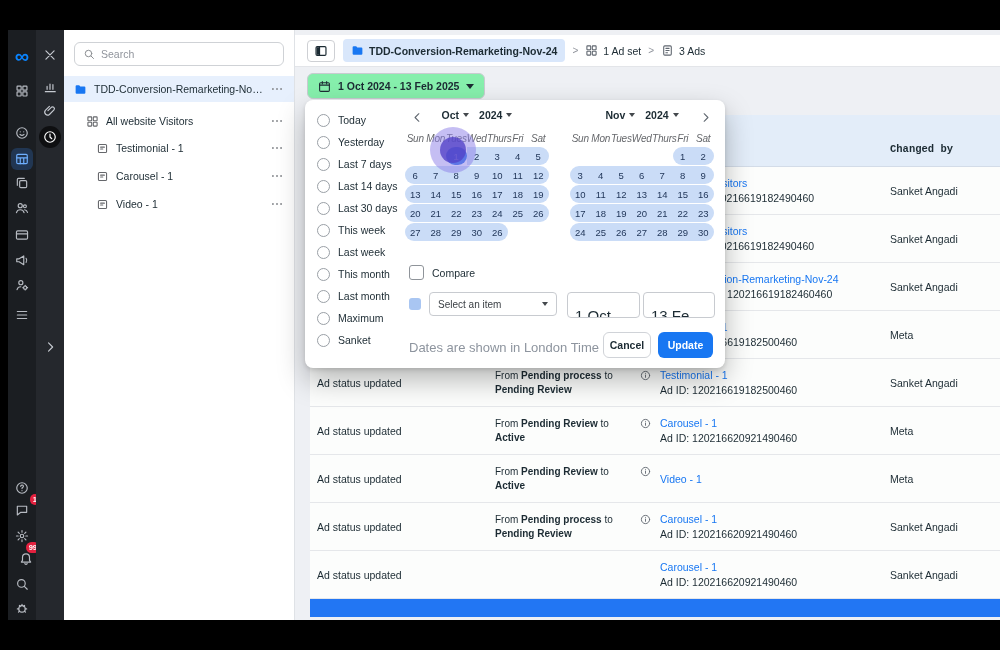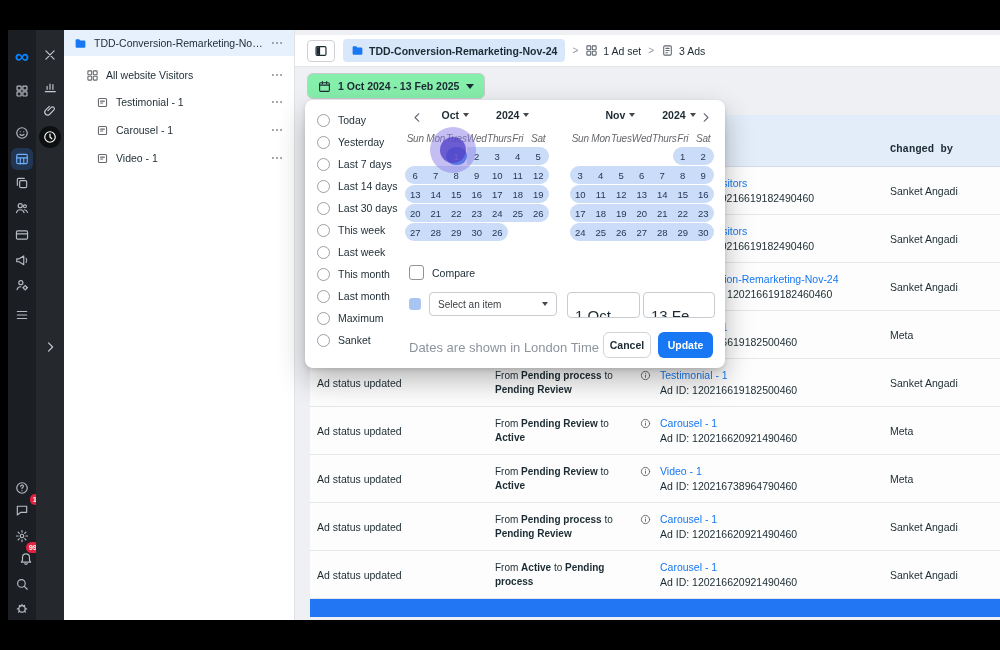--- a/index.html
+++ b/index.html
@@ -74,21 +74,21 @@
   .popup{position:absolute;left:297px;top:70px;width:420px;height:268px;background:#fff;border-radius:8px;box-shadow:0 2px 4px rgba(0,0,0,.12),0 12px 28px rgba(0,0,0,.28);z-index:20;}
   .quick{position:absolute;left:12px;top:9px;width:88px;}
   .qopt{display:flex;align-items:center;gap:8px;height:22px;font-size:10.5px;color:#1c2b33;cursor:pointer;}
   .radio{width:13px;height:13px;border:1.5px solid #9aa0a6;border-radius:50%;flex:none;}
   .navbtn{position:absolute;top:10px;width:16px;height:16px;border:0;background:none;color:#606770;padding:1px;cursor:pointer;}
   .navbtn.prev{left:104px;}
   .navbtn.next{right:12px;}
   .monthhead{position:absolute;top:9px;display:flex;justify-content:center;gap:10px;width:144px;}
   .monthhead.m1{left:100px;}
   .monthhead.m2{left:265px;}
-  .msel{display:flex;align-items:center;gap:4px;font-size:10.5px;font-weight:700;color:#1c2b33;cursor:pointer;margin-left:17px;}
+  .msel{display:flex;align-items:center;gap:4px;font-size:10.5px;font-weight:700;color:#1c2b33;cursor:pointer;}
   .tri{width:0;height:0;border-left:3.5px solid transparent;border-right:3.5px solid transparent;border-top:4.5px solid #44484d;}
   .cal{position:absolute;top:31px;width:144px;}
   .cal1{left:100px;}
   .cal2{left:265px;}
   .wrow,.drow{display:flex;}
   .wd{width:20.5px;font-size:10px;color:#65676b;text-align:center;height:15px;line-height:15px;letter-spacing:-.2px;font-style:italic;}
   .drow{margin-top:1px;}
   .day{width:20.5px;height:18px;font-size:9.5px;display:flex;align-items:center;justify-content:center;color:#22375a;cursor:pointer;}
   .day.in{background:var(--range-bg,#cadcf7);}
   .day.rl{border-radius:9px 0 0 9px;}
@@ -281,20 +281,29 @@
         <div class="rail-btn" style="top: 306px;">
           <span class="ic">
             <svg viewBox="0 0 24 24" fill="none" stroke="currentColor" stroke-width="2" stroke-linecap="round" stroke-linejoin="round">
               <path d="M9.5 5l7 7-7 7"></path>
             </svg>
           </span>
         </div>
       </div>
 
     <div class="leftpanel">
+      <div class="search">
+        <span class="ic">
+            <svg viewBox="0 0 24 24" fill="none" stroke="currentColor" stroke-width="2" stroke-linecap="round" stroke-linejoin="round">
+              <circle cx="11" cy="11" r="6.5"></circle>
+              <path d="M16 16l5 5"></path>
+            </svg>
+          </span>
+        <input placeholder="Search" style="">
+      </div>
       <div>
           <div class="tree-row lvl0 sel" style="padding-left: 10px;">
             <span class="ic ti blue">
               <svg viewBox="0 0 24 24">
                 <path fill="currentColor" d="M3 6a2 2 0 0 1 2-2h4.6l2 2.5H19a2 2 0 0 1 2 2V18a2 2 0 0 1-2 2H5a2 2 0 0 1-2-2V6Z"></path>
               </svg>
             </span>
             <span class="tlabel">TDD-Conversion-Remarketing-Nov-24</span>
             <span class="ic dots">
               <svg viewBox="0 0 24 24">
@@ -545,21 +554,20 @@
               <div class="cell c-det">
                 <span class="dtext">From <b>Pending Review</b> to <b>Active</b><span class="ic info">
                     <svg viewBox="0 0 24 24" fill="none" stroke="currentColor" stroke-width="2" stroke-linecap="round" stroke-linejoin="round">
                       <circle cx="12" cy="12" r="9"></circle>
                       <path d="M12 11v5M12 7.5h.01"></path>
                     </svg>
                   </span></span>
               </div>
               <div class="cell c-item">
                 <a class="ilink">Video - 1</a>
-                <span class="iid">Ad ID: 120216738964790460</span>
               </div>
               <div class="cell c-by">
                 <span>Meta</span>
               </div>
             </div>
             <div class="trow">
               <div class="cell c-act">
                 <span>Ad status updated</span>
               </div>
               <div class="cell c-det">
@@ -574,23 +582,20 @@
                 <a class="ilink">Carousel - 1</a>
                 <span class="iid">Ad ID: 120216620921490460</span>
               </div>
               <div class="cell c-by">
                 <span>Sanket Angadi</span>
               </div>
             </div>
             <div class="trow">
               <div class="cell c-act">
                 <span>Ad status updated</span>
-              </div>
-              <div class="cell c-det">
-                <span class="dtext">From <b>Active</b> to <b>Pending process</b></span>
               </div>
               <div class="cell c-item">
                 <a class="ilink">Carousel - 1</a>
                 <span class="iid">Ad ID: 120216620921490460</span>
               </div>
               <div class="cell c-by">
                 <span>Sanket Angadi</span>
               </div>
             </div>
           </div>

